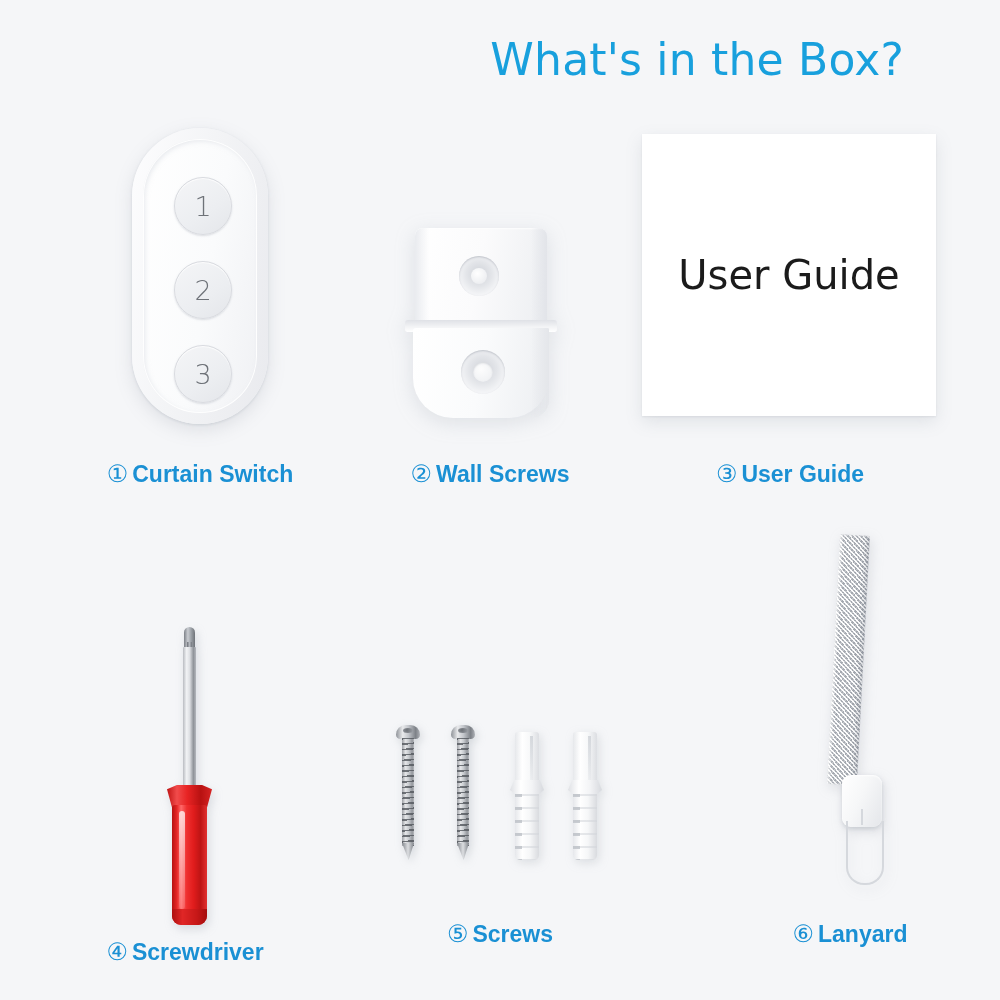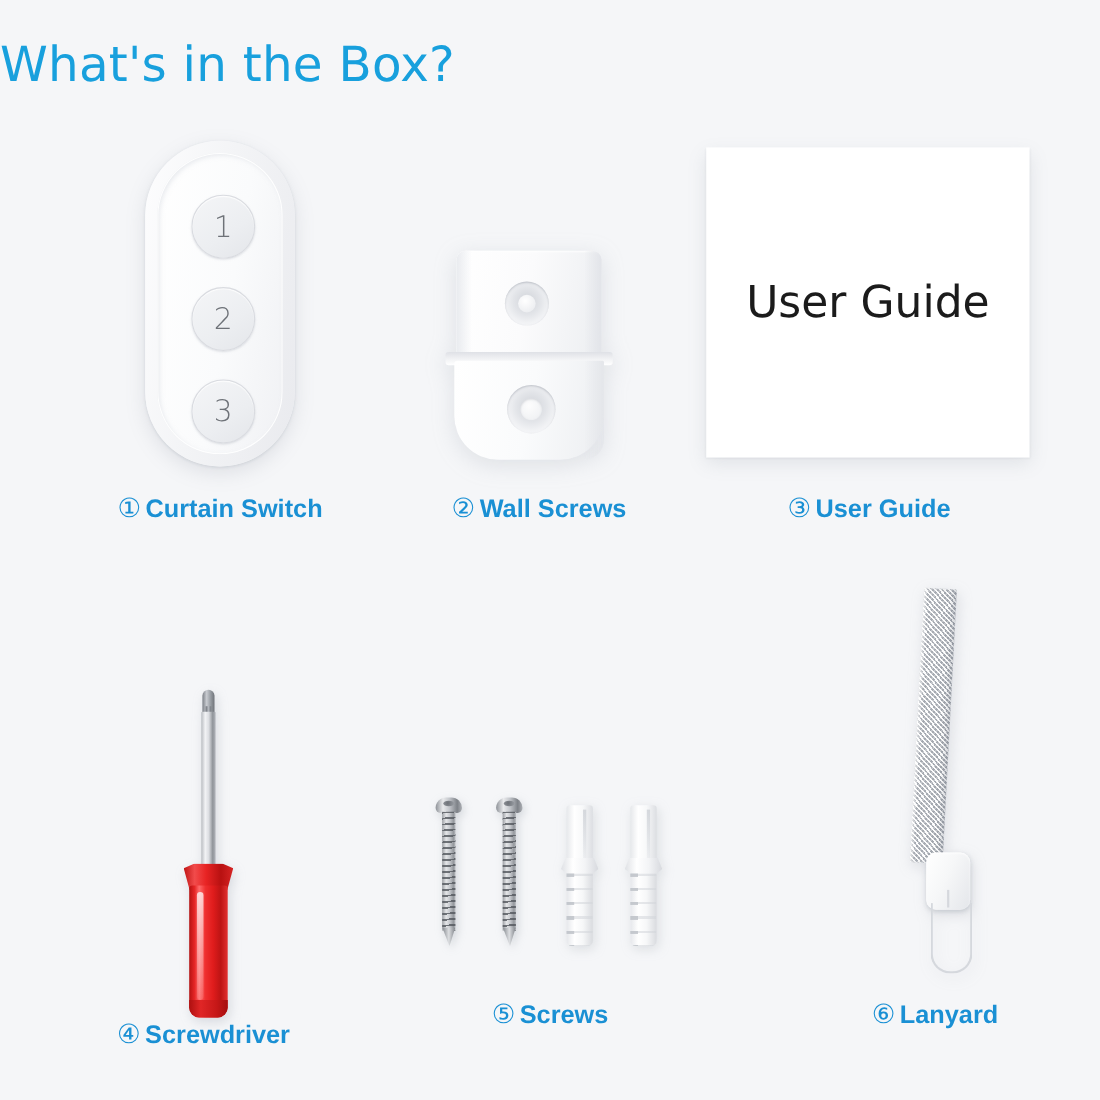--- a/index.html
+++ b/index.html
@@ -14,41 +14,43 @@
     overflow: hidden;
     position: relative;
   }
 
   
   .page-title {
     position: absolute;
     top: 34px;
     left: 0;
     width: 888px;
-    text-align: left;
+    text-align: right;
     font-size: 44px;
     font-weight: 400;
     color: #18a0dd;
     letter-spacing: 0.2px;
     font-family: "DejaVu Sans", sans-serif;
+    padding-left: 16px;
   }
 
   
   .item {
     position: absolute;
   }
   .caption {
     position: absolute;
     width: 100%;
     text-align: center;
     font-size: 23px;
     font-weight: bold;
     color: #1a90d4;
     font-family: "Liberation Sans", sans-serif;
     white-space: nowrap;
+    margin-top: 12px;
   }
   .caption .num {
     font-weight: normal;
     font-size: 24px;
     margin-right: 4px;
   }
 
   
   #item-switch { left: 60px; top: 120px; width: 280px; height: 390px; }
   .remote-outer {

